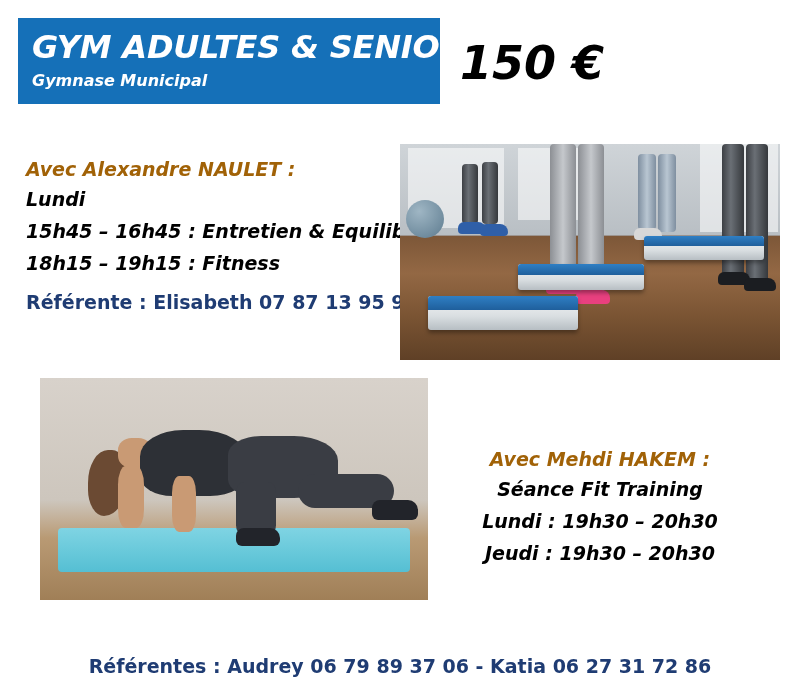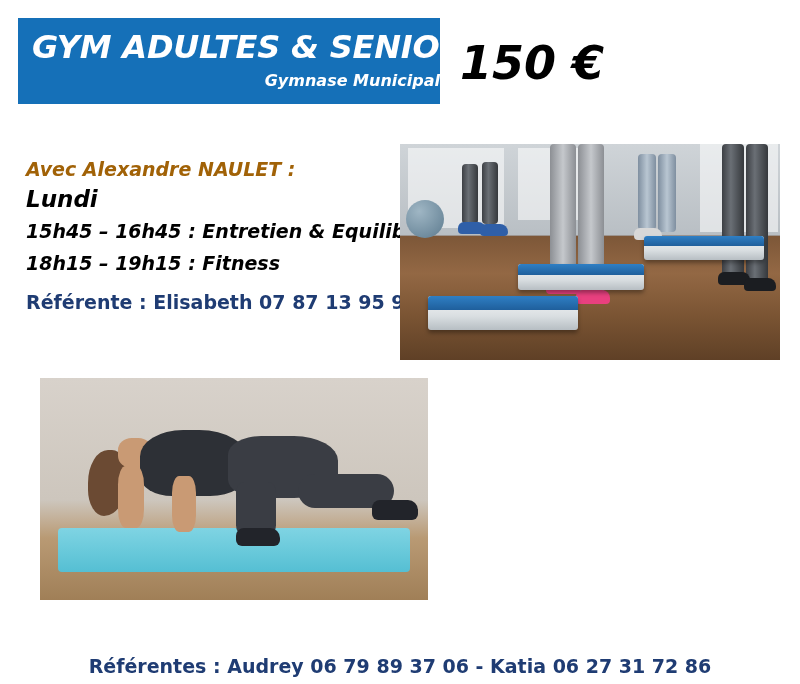--- a/index.html
+++ b/index.html
@@ -43,21 +43,20 @@
     white-space: nowrap;
   }
   .header-subtitle {
     font-family: "DejaVu Sans", sans-serif;
     font-weight: bold;
     font-style: italic;
     font-size: 16px;
     line-height: 22px;
     color: #ffffff;
     margin-top: 4px;
-    text-align: right;
   }
   .price {
     position: absolute;
     left: 460px;
     top: 38px;
     font-family: "DejaVu Sans", sans-serif;
     font-weight: bold;
     font-style: italic;
     font-size: 46px;
     line-height: 50px;
@@ -79,21 +78,21 @@
     font-size: 19px;
     line-height: 28px;
     color: #a16207;
     white-space: nowrap;
     font-style: italic;
   }
   .day-line {
     font-family: "DejaVu Sans", sans-serif;
     font-weight: bold;
     font-style: italic;
-    font-size: 23px;
+    font-size: 19px;
     line-height: 32px;
     color: #000000;
     white-space: nowrap;
   }
   .slot-line {
     font-family: "DejaVu Sans", sans-serif;
     font-weight: bold;
     font-style: italic;
     font-size: 19px;
     line-height: 32px;
@@ -291,16 +290,22 @@
     <div class="body-torso" style="left:100px; top:52px; width:108px; height:66px;"></div>
     <div class="body-skin" style="left:78px; top:88px; width:26px; height:62px; border-radius:30%;"></div>
     <div class="body-skin" style="left:132px; top:98px; width:24px; height:56px; border-radius:30%;"></div>
     <div class="legging" style="left:188px; top:58px; width:110px; height:62px;"></div>
     <div class="legging" style="left:196px; top:104px; width:40px; height:54px; border-radius:20%;"></div>
     <div class="legging" style="left:258px; top:96px; width:96px; height:34px; border-radius:20px;"></div>
     <div class="shoe-dark" style="left:332px; top:122px; width:46px; height:20px;"></div>
     <div class="shoe-dark" style="left:196px; top:150px; width:44px; height:18px;"></div>
   </div>
 
+  <div class="block-two">
+    <div class="coach-line">Avec Mehdi  HAKEM  :</div>
+    <div class="day-line">Séance Fit Training</div>
+    <div class="slot-line">Lundi : 19h30 – 20h30</div>
+    <div class="slot-line">Jeudi : 19h30 – 20h30</div>
+  </div>
 
   <div class="bottom-ref">Référentes : Audrey 06 79 89 37 06 - Katia 06 27 31 72 86</div>
 
 </div>
 
 </body></html>

